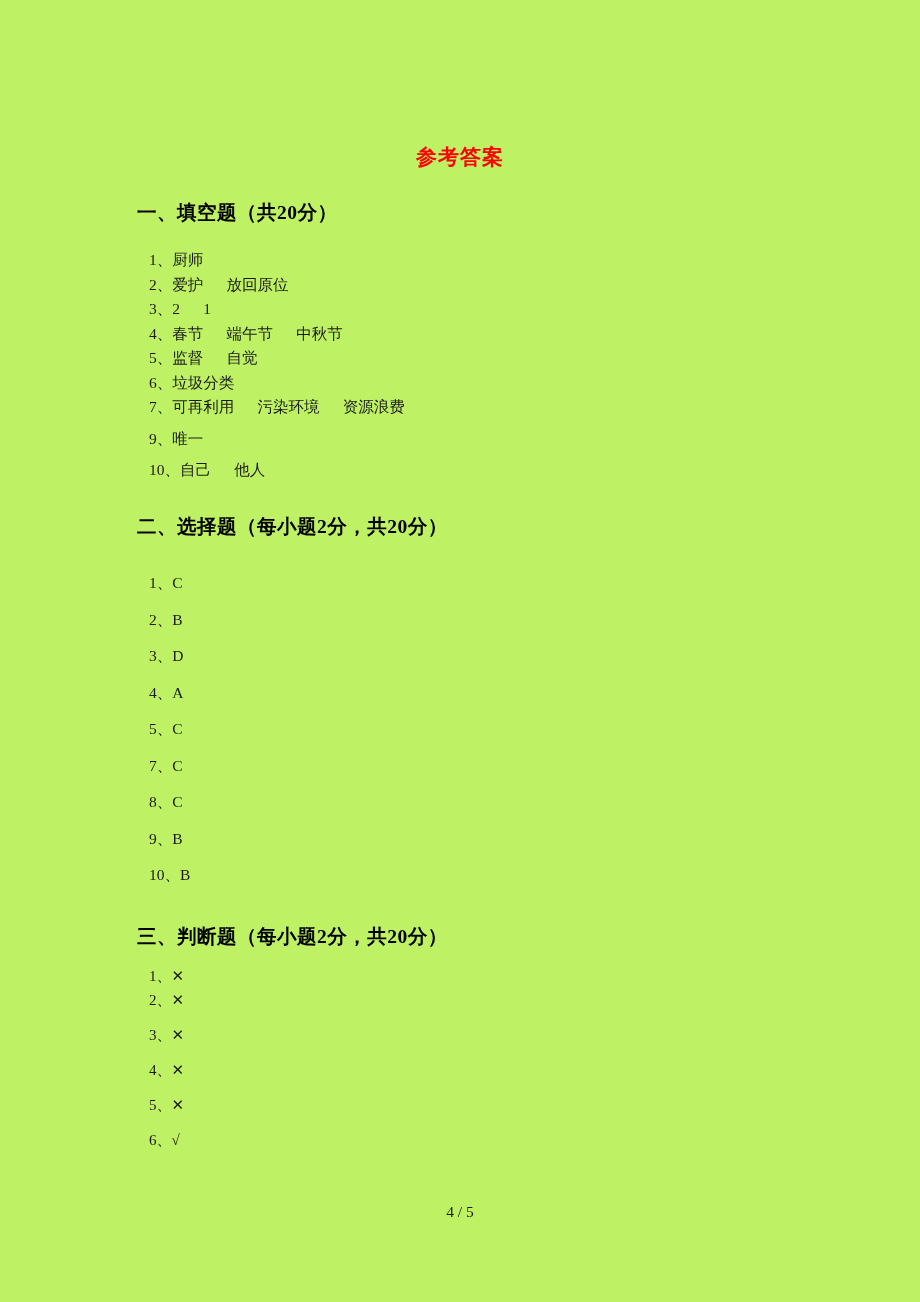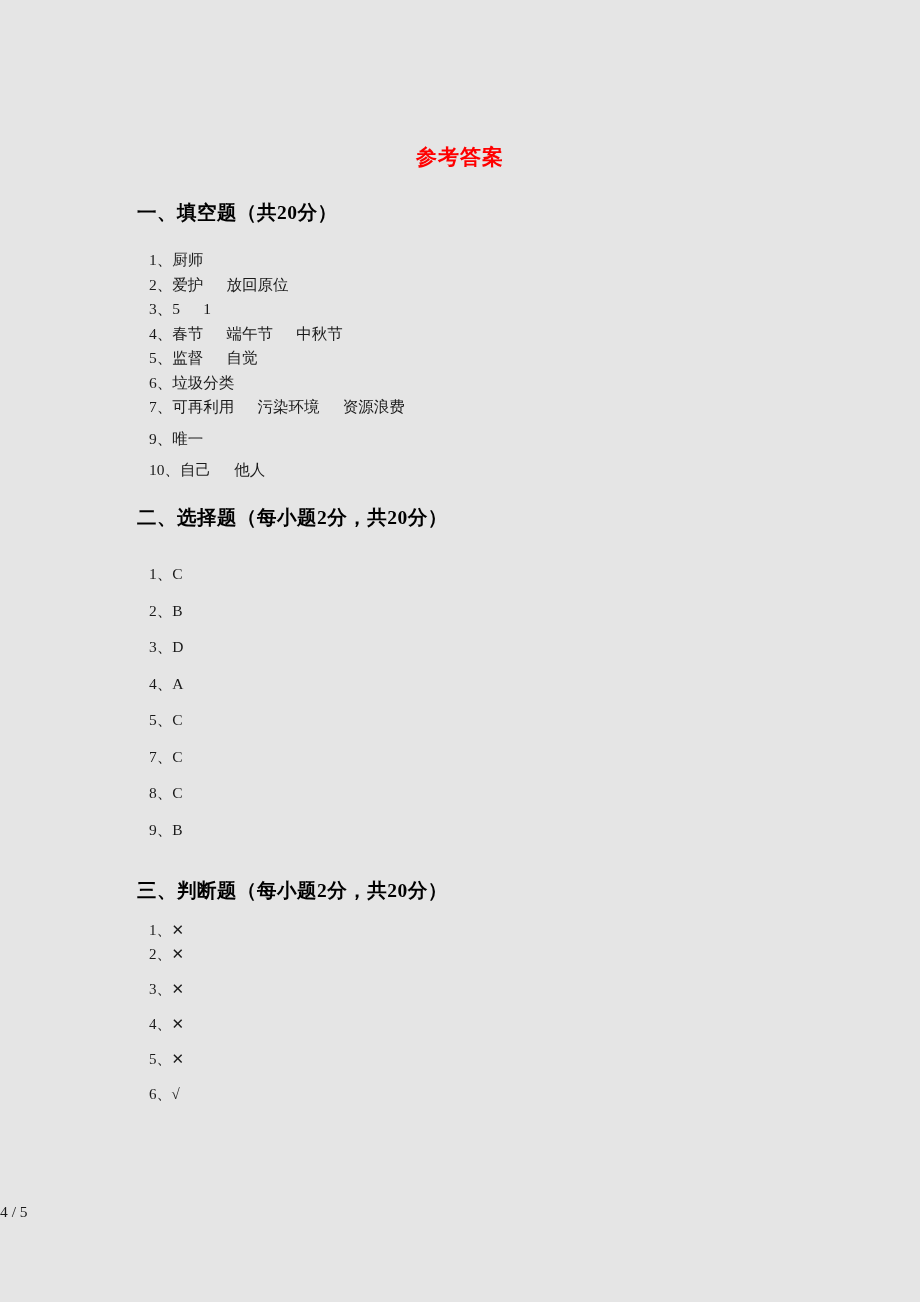--- a/index.html
+++ b/index.html
@@ -12,21 +12,21 @@
     height: 1302px;
     position: relative;
     font-family: "Liberation Serif", "DejaVu Serif", serif;
     color: #000000;
     overflow: hidden;
   }
 
   .page {
     position: absolute;
     inset: 0;
-    background: #e5e5e5;
+    background: #bef264;
     text-decoration: underline;
   }
 
   
   .doc-title {
     position: absolute;
     top: 143px;
     left: 0;
     width: 920px;
     text-align: center;
@@ -47,21 +47,21 @@
 
   .section-heading {
     font-weight: bold;
     font-size: 19.5px;
     letter-spacing: 0.5px;
     line-height: 1.35;
     margin: 0;
     white-space: pre;
   }
 
-  .sec-2-heading { margin-top: 27px; }
+  .sec-2-heading { margin-top: 36px; }
   .sec-3-heading { margin-top: 41px; }
 
   .answer-list {
     list-style: none;
     margin: 12px;
     padding: 0;
   }
 
   .answer-item {
     font-size: 15.5px;
@@ -87,57 +87,59 @@
   .mark {
     font-size: 15px;
   }
 
   
   .page-footer {
     position: absolute;
     top: 1203px;
     left: 0;
     width: 920px;
+    text-align: center;
     font-size: 15.5px;
     color: #1a1a1a;
     white-space: pre;
   }
 </style>
 </head>
 <body>
 
 <div class="page">
 
   <div class="doc-title">参考答案</div>
 
   <div class="content">
 
     <div class="section-heading">一、填空题（共20分）</div>
     <ul class="answer-list fill-list">
       <li class="answer-item">1、厨师</li>
       <li class="answer-item">2、爱护      放回原位</li>
-      <li class="answer-item">3、5      1</li>
+      <li class="answer-item">3、2      1</li>
       <li class="answer-item">4、春节      端午节      中秋节</li>
       <li class="answer-item">5、监督      自觉</li>
       <li class="answer-item">6、垃圾分类</li>
       <li class="answer-item">7、可再利用      污染环境      资源浪费</li>
       <li class="answer-item loose">9、唯一</li>
       <li class="answer-item loose">10、自己      他人</li>
     </ul>
 
     <div class="section-heading sec-2-heading">二、选择题（每小题2分，共20分）</div>
     <ul class="answer-list choice-list">
       <li class="answer-item">1、C</li>
       <li class="answer-item">2、B</li>
       <li class="answer-item">3、D</li>
       <li class="answer-item">4、A</li>
       <li class="answer-item">5、C</li>
       <li class="answer-item">7、C</li>
       <li class="answer-item">8、C</li>
       <li class="answer-item">9、B</li>
+      <li class="answer-item">10、B</li>
     </ul>
 
     <div class="section-heading sec-3-heading">三、判断题（每小题2分，共20分）</div>
     <ul class="answer-list judge-list">
       <li class="answer-item mark">1、✕</li>
       <li class="answer-item mark">2、✕</li>
       <li class="answer-item mark loose">3、✕</li>
       <li class="answer-item mark loose">4、✕</li>
       <li class="answer-item mark loose">5、✕</li>
       <li class="answer-item mark loose">6、√</li>

